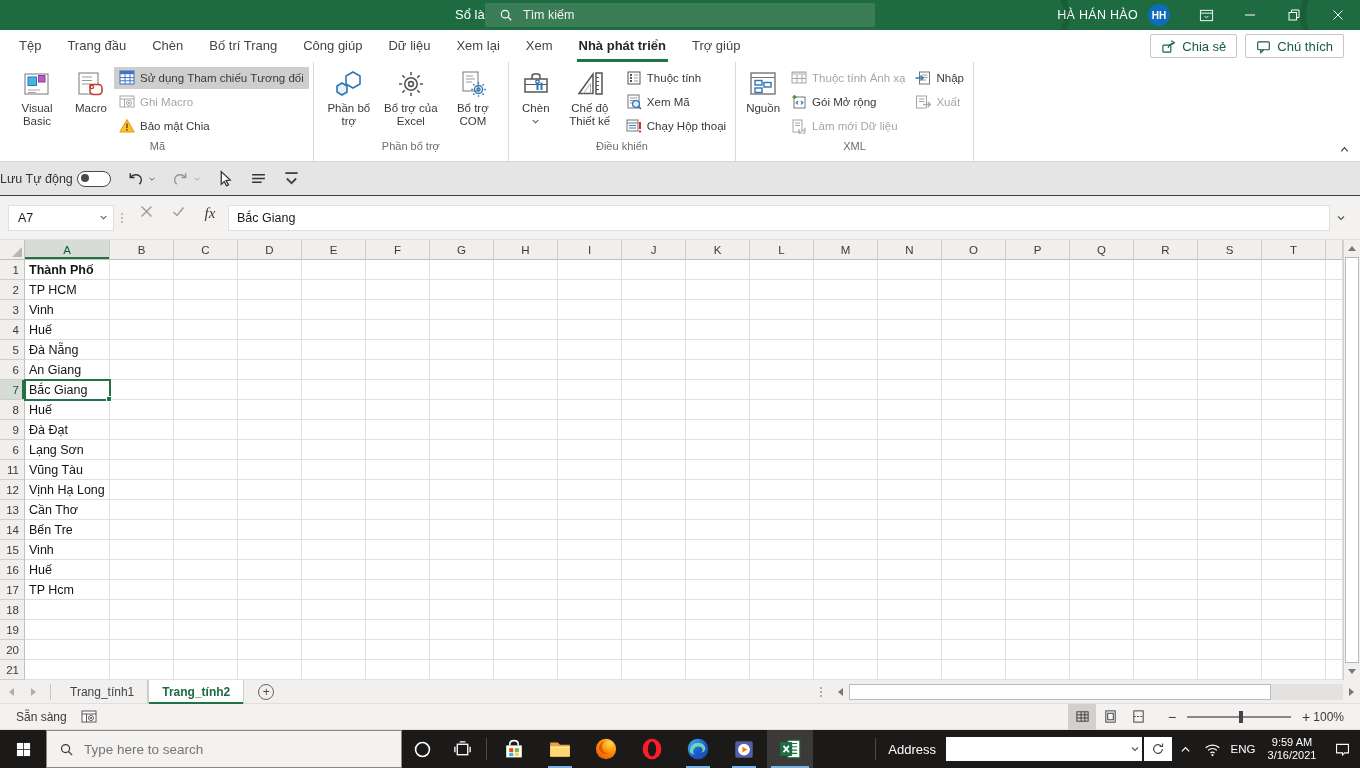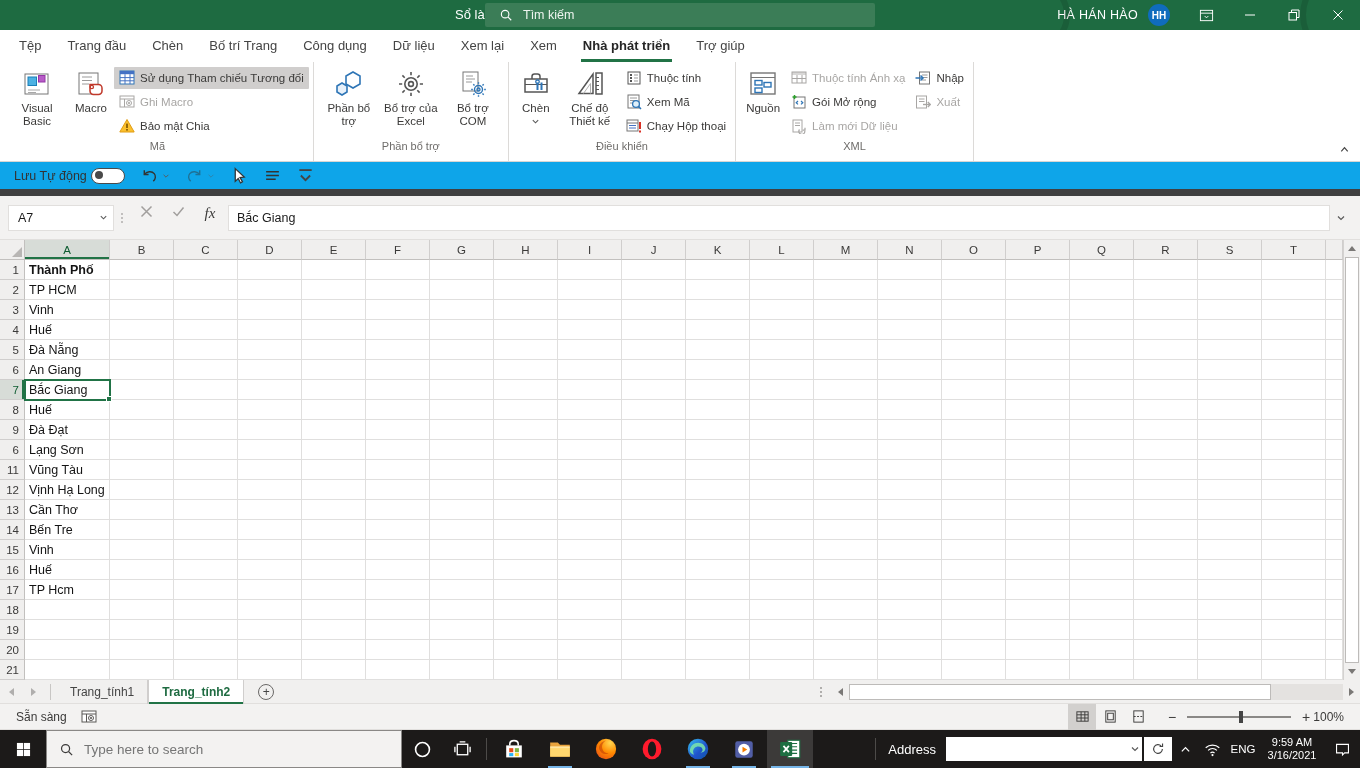--- a/index.html
+++ b/index.html
@@ -46,21 +46,21 @@
 .smallcol{display:flex;flex-direction:column;gap:2px;padding-top:2px}
 .smallbtn{display:flex;align-items:center;gap:5px;height:22px;padding:0 5px;font-size:11.5px;color:#3b3a39;white-space:nowrap;border-radius:1px}
 .smallbtn .sicon svg{width:16px;height:16px}
 .smallbtn.toggled{background:#d0cecd}
 .smallbtn.disabled,.bigbtn.disabled{color:#a8a6a4}
 .smallbtn.disabled .slabel{color:#a8a6a4}
 .collapse-btn{position:absolute;right:10px;bottom:6px}
 .collapse-btn svg{width:11px;height:11px}
 
 
-.qat{height:34px;background:#0ea5e9;border-bottom:7px solid #404040;display:flex;align-items:center;padding-left:14px;gap:16px}
+.qat{height:34px;background:#e5e5e5;border-bottom:1px solid #404040;display:flex;align-items:center;gap:16px}
 .qat-item{display:flex;align-items:center;gap:4px;color:#333;font-size:12.5px}
 .toggle{width:34px;height:16px;border:1.5px solid #4a4a4a;border-radius:9px;position:relative;background:#fff}
 .toggle i{position:absolute;left:3px;top:2.5px;width:8px;height:8px;border-radius:50%;background:#4a4a4a}
 .qat-item svg{width:17px;height:17px}
 .qat-item .mini svg{width:8px;height:8px}
 .qat-item.gray{opacity:.45}
 
 
 .fbar{height:44px;background:#f3f2f1;display:flex;align-items:center;padding:0 8px;border-bottom:1px solid #e1dfdd}
 .namebox{width:106px;height:26px;background:#fff;border:1px solid #e1dfdd;display:flex;align-items:center}
@@ -215,27 +215,48 @@
       </span>
   </div>
 </div>
 
 <div class="tabrow">
   <div style="display:flex">
       <div class="rtab">Tệp</div>
       <div class="rtab">Trang đầu</div>
       <div class="rtab">Chèn</div>
       <div class="rtab">Bố trí Trang</div>
-      <div class="rtab">Công dụng</div>
+      <div class="rtab">Công giúp</div>
       <div class="rtab">Dữ liệu</div>
       <div class="rtab">Xem lại</div>
       <div class="rtab">Xem</div>
       <div class="rtab active">Nhà phát triển</div>
       <div class="rtab">Trợ giúp</div>
     </div>
+  <div class="tabrow-right">
+    <div class="pillbtn">
+      <span class="ic">
+          <svg viewBox="0 0 16 16">
+            <rect x="2" y="6.5" width="8.5" height="7.5" rx="1" fill="none" stroke="#185c37" stroke-width="1.2"></rect>
+            <path d="M7.5 9.5C9 5.5 11 4.5 13.5 4.5" fill="none" stroke="#185c37" stroke-width="1.2"></path>
+            <path d="M11 1.8l3.2 2.2L11 6.2" fill="none" stroke="#185c37" stroke-width="1.2"></path>
+          </svg>
+        </span>
+      <span>Chia sẻ</span>
+    </div>
+    <div class="pillbtn">
+      <span class="ic">
+          <svg viewBox="0 0 16 16">
+            <rect x="1.8" y="3" width="12.4" height="8.5" rx="1" fill="none" stroke="#185c37" stroke-width="1.2"></rect>
+            <path d="M5 11.5v3l3.2-3" fill="none" stroke="#185c37" stroke-width="1.2"></path>
+          </svg>
+        </span>
+      <span>Chú thích</span>
+    </div>
+  </div>
 </div>
 
 <div class="ribbon">
   <div style="display:flex">
       <div class="rgroup">
         <div class="gitems">
           <div class="bigbtn">
             <div class="bicon">
               <svg viewBox="0 0 30 30">
                 <rect x="3" y="5" width="23" height="20" fill="#fff" stroke="#767676"></rect>

